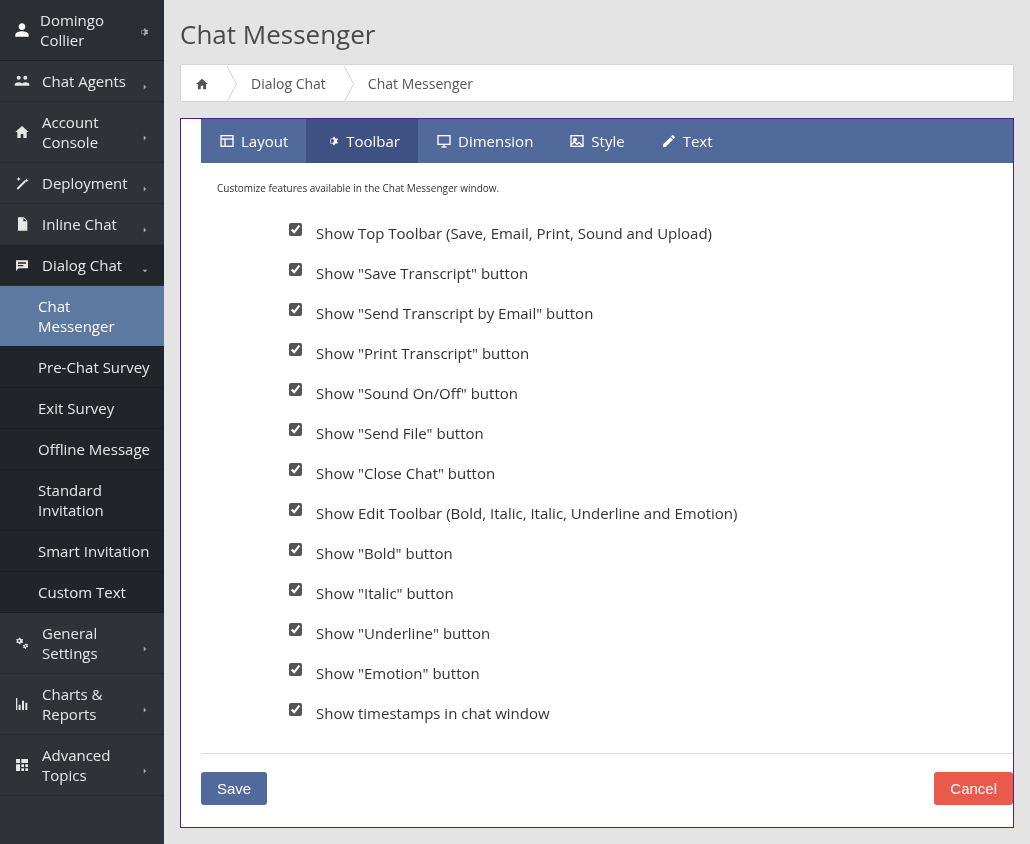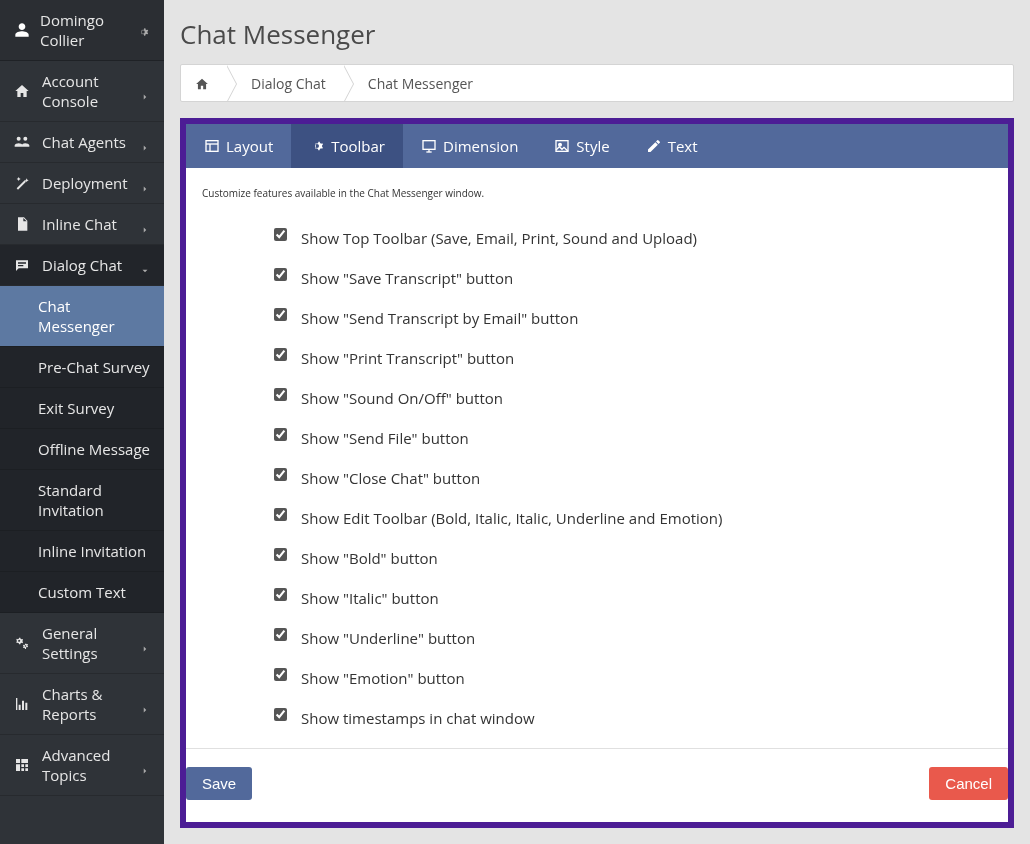--- a/index.html
+++ b/index.html
@@ -138,25 +138,26 @@
     border-bottom: 19px solid transparent;
     border-left: 10px solid #d4d4d4;
     z-index: 1;
   }
   .crumb:last-child:after, .crumb:last-child:before { display: none; }
   .crumb .home-icon { width: 14px; height: 14px; color: #555; }
   
   .content-wrap {
     margin: 4px 16px 16px 16px;
     background: #fff;
-    border: 6px solid #4c1d95;
+    border: 1px solid #4c1d95;
     flex: 1;
     display: flex;
     flex-direction: column;
     min-height: 0;
+    padding-left: 20px;
   }
   .tabbar {
     display: flex;
     background: #52699b;
   }
   .tab {
     display: flex;
     align-items: center;
     gap: 6px;
     padding: 12px 18px;
@@ -226,32 +227,32 @@
       <span class="user-name">Domingo Collier</span>
       <span class="gear-icon">
         <svg viewBox="0 0 24 24" fill="currentColor">
             <path d="M19.4 13l.6-1-.6-1 1.6-1.2-1-1.8-1.9.6a7 7 0 0 0-1.7-1l-.3-2h-2l-.3 2a7 7 0 0 0-1.7 1l-1.9-.6-1 1.8L10.6 11l-.6 1 .6 1-1.6 1.2 1 1.8 1.9-.6c.5.4 1.1.8 1.7 1l.3 2h2l.3-2c.6-.2 1.2-.6 1.7-1l1.9.6 1-1.8L19.4 13zM12 15a3 3 0 1 1 0-6 3 3 0 0 1 0 6z"></path>
           </svg>
       </span>
     </div>
     <nav class="sidebar-nav" id="sidebar-nav">
         <div class="nav-item">
           <span class="nav-icon"><svg viewBox="0 0 24 24" fill="currentColor">
+              <path d="M7 10a3 3 0 1 0 0-6 3 3 0 0 0 0 6zm10 0a3 3 0 1 0 0-6 3 3 0 0 0 0 6zM1 19v-2c0-2 4-3 6-3s6 1 6 3v2H1zm12 0v-2c0-.7-.3-1.3-.8-1.8 1.3-.8 3.3-1.2 4.8-1.2 2 0 6 1 6 3v2H13z"></path>
+            </svg></span>
+          <span class="nav-label">Chat Agents</span>
+          <span class="nav-chevron"><svg viewBox="0 0 24 24" fill="currentColor">
+              <path d="M9 6l6 6-6 6z"></path>
+            </svg></span>
+        </div>
+        <div class="nav-item">
+          <span class="nav-icon"><svg viewBox="0 0 24 24" fill="currentColor">
               <path d="M12 3l10 9h-3v9h-5v-6h-4v6H5v-9H2z"></path>
             </svg></span>
           <span class="nav-label">Account Console</span>
-          <span class="nav-chevron"><svg viewBox="0 0 24 24" fill="currentColor">
-              <path d="M9 6l6 6-6 6z"></path>
-            </svg></span>
-        </div>
-        <div class="nav-item">
-          <span class="nav-icon"><svg viewBox="0 0 24 24" fill="currentColor">
-              <path d="M7 10a3 3 0 1 0 0-6 3 3 0 0 0 0 6zm10 0a3 3 0 1 0 0-6 3 3 0 0 0 0 6zM1 19v-2c0-2 4-3 6-3s6 1 6 3v2H1zm12 0v-2c0-.7-.3-1.3-.8-1.8 1.3-.8 3.3-1.2 4.8-1.2 2 0 6 1 6 3v2H13z"></path>
-            </svg></span>
-          <span class="nav-label">Chat Agents</span>
           <span class="nav-chevron"><svg viewBox="0 0 24 24" fill="currentColor">
               <path d="M9 6l6 6-6 6z"></path>
             </svg></span>
         </div>
         <div class="nav-item">
           <span class="nav-icon"><svg viewBox="0 0 24 24" fill="currentColor">
               <path d="M7 3l1 2 2 1-2 1-1 2-1-2-2-1 2-1 1-2zm12 2l1 2 2 1-2 1-1 2-1-2-2-1 2-1 1-2zM4 20l12-12 2 2L6 22l-2-2z"></path>
             </svg></span>
           <span class="nav-label">Deployment</span>
           <span class="nav-chevron"><svg viewBox="0 0 24 24" fill="currentColor">
@@ -286,21 +287,21 @@
           <div class="sub-item">
             <span>Exit Survey</span>
           </div>
           <div class="sub-item">
             <span>Offline Message</span>
           </div>
           <div class="sub-item">
             <span>Standard Invitation</span>
           </div>
           <div class="sub-item">
-            <span>Inline Invitation</span>
+            <span>Smart Invitation</span>
           </div>
           <div class="sub-item">
             <span>Custom Text</span>
           </div>
         </div>
         <div class="nav-item">
           <span class="nav-icon"><svg viewBox="0 0 24 24" fill="currentColor">
               <path d="M9.5 4l.3 1.6c.5.2 1 .5 1.4.8l1.5-.5 1 1.7-1.2 1c.05.3.05.6 0 .9l1.2 1-1 1.7-1.5-.5c-.4.3-.9.6-1.4.8L9.5 14h-2l-.3-1.6c-.5-.2-1-.5-1.4-.8l-1.5.5-1-1.7 1.2-1a4 4 0 0 1 0-.9l-1.2-1 1-1.7 1.5.5c.4-.3.9-.6 1.4-.8L7.5 4h2zm-1 3.5A1.5 1.5 0 1 0 8.5 10 1.5 1.5 0 0 0 8.5 7.5zM18 12l.2 1.2c.4.2.7.4 1 .6l1.1-.4.8 1.3-.9.8v.7l.9.8-.8 1.3-1.1-.4c-.3.2-.6.4-1 .6L18 21h-1.5l-.2-1.2c-.4-.2-.7-.4-1-.6l-1.1.4-.8-1.3.9-.8v-.7l-.9-.8.8-1.3 1.1.4c.3-.2.6-.4 1-.6l.2-1.2H18zm-.75 3.25a1.25 1.25 0 1 0 0 2.5 1.25 1.25 0 0 0 0-2.5z"></path>
             </svg></span>
           <span class="nav-label">General Settings</span>

